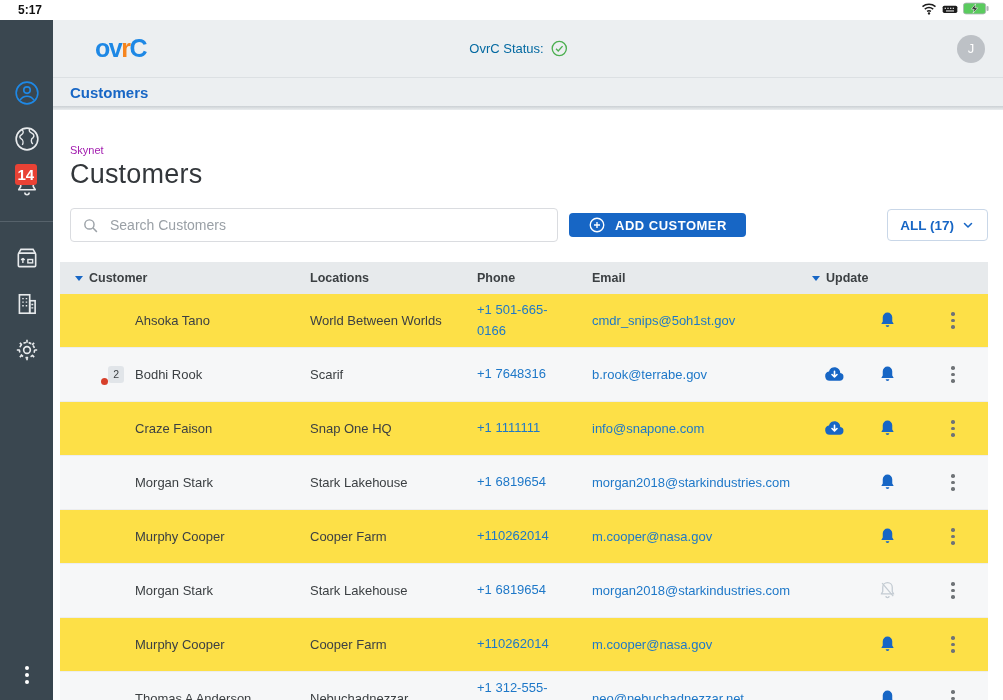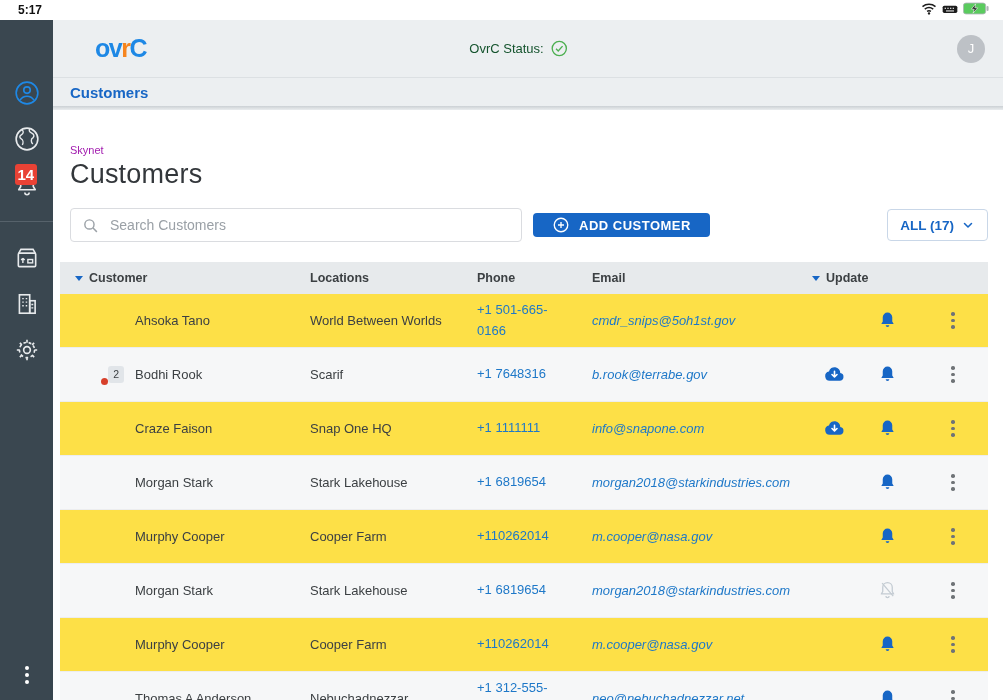--- a/index.html
+++ b/index.html
@@ -24,31 +24,31 @@
   .side-spacer { flex:1; }
   .kebab { display:flex; flex-direction:column; gap:3px; align-items:center; cursor:pointer; }
   .kebab i { width:4px; height:4px; border-radius:50%; background:#fff; display:block; }
   .sidebar .kebab { margin-bottom:16px; }
   
   .main { flex:1; display:flex; flex-direction:column; min-width:0; background:#fff; }
   .app-header { position:relative; height:58px; background:var(--header-bg,#ECEFF1); display:flex; align-items:center; padding:0 18px 0 42px; border-bottom:1px solid #DCE0E3; }
   .logo { font-size:25px; font-weight:800; letter-spacing:-1.5px; line-height:1; cursor:pointer; }
   .logo .lb { color:var(--brand-blue,#1E88E5); }
   .logo .lo { color:var(--brand-orange,#F6851F); }
-  .header-status { position:absolute; left:49%; transform:translateX(-50%); display:flex; align-items:center; gap:7px; font-size:13px; color:#14532d; }
+  .header-status { position:absolute; left:49%; transform:translateX(-50%); display:flex; align-items:center; gap:7px; font-size:13px; color:#0369a1; }
   .avatar { width:28px; height:28px; border-radius:50%; background:#BDC1C6; color:#fff; font-size:13px; display:flex; align-items:center; justify-content:center; margin-left:auto; cursor:pointer; }
   .breadcrumb-bar { height:28px; background:var(--header-bg,#ECEFF1); display:flex; align-items:center; padding:0 17px; }
   .breadcrumb { font-size:15px; font-weight:700; color:var(--accent,#1766C5); cursor:pointer; }
   .shadow-band { height:4px; background:linear-gradient(#CBD0D4,#EAEDEF); }
   
   .content { flex:1; padding:16px 15px 0 17px; overflow:hidden; }
   .eyebrow { font-size:11px; color:#a21caf; margin:18px 0 3px; }
   .page-title { font-size:27px; font-weight:400; color:#33373B; margin:0 0 18px; letter-spacing:.2px; }
   .toolbar { display:flex; align-items:center; gap:11px; margin-bottom:20px; }
-  .search-box { width:452px; height:34px; border:1px solid #DADCE0; border-radius:4px; background:#fff; display:flex; align-items:center; gap:9px; padding:0 11px; }
+  .search-box { width:488px; height:34px; border:1px solid #DADCE0; border-radius:4px; background:#fff; display:flex; align-items:center; gap:9px; padding:0 11px; }
   .search-box svg { flex:none; }
   .search-box input { border:0; outline:0; flex:1; font-size:14px; color:#3C4043; font-family:inherit; background:transparent; }
   .search-box input::placeholder { color:#9AA0A6; }
   .add-btn { height:24px; border:0; border-radius:4px; background:var(--accent,#1766C5); color:#fff; font-size:13px; font-weight:700; letter-spacing:.5px; display:flex; align-items:center; gap:9px; padding:0 19px; cursor:pointer; font-family:inherit; }
   .filter-btn { margin-left:auto; height:32px; border:1px solid #C9D7E8; border-radius:4px; background:#fff; color:var(--accent,#1766C5); font-size:13.5px; font-weight:600; display:flex; align-items:center; gap:7px; padding:0 12px; cursor:pointer; font-family:inherit; }
   
   .table { margin-left:-10px; width:928px; }
   .thead { display:flex; align-items:center; height:32px; background:var(--table-header-bg,#E7EAEC); font-size:12.5px; font-weight:700; color:#3C4043; }
   .th { display:flex; align-items:center; gap:6px; }
   .th-customer { width:250px; padding-left:15px; cursor:pointer; }
@@ -59,21 +59,21 @@
   .sort-arrow { width:0; height:0; border-left:4.5px solid transparent; border-right:4.5px solid transparent; border-top:5.5px solid var(--accent,#1766C5); flex:none; }
   .row { display:flex; align-items:center; min-height:54px; background:#fde047; border-bottom:1px solid #ECEDEF; font-size:13px; cursor:pointer; }
   .row.alt { background:var(--row-alt,#F6F7F8); }
   .cell-badge { width:75px; display:flex; justify-content:flex-end; padding-right:11px; }
   .badge-wrap { position:relative; display:inline-block; }
   .badge-chip { display:inline-block; background:#E1E5E9; border-radius:3px; font-size:10.5px; font-weight:400; color:#3C4043; padding:3px 5px; line-height:1; }
   .badge-dot { position:absolute; left:-7px; bottom:-2px; width:7px; height:7px; border-radius:50%; background:#D7402B; }
   .cell-name { width:175px; padding-right:8px; }
   .cell-loc { width:167px; padding-right:8px; }
   .cell-phone { width:115px; padding-right:26px; color:var(--link,#1E78C8); line-height:1.55; }
-  .cell-email { width:220px; padding-right:8px; color:var(--link,#1E78C8); overflow:hidden;font-style:italic; }
+  .cell-email { width:220px; padding-right:8px; color:var(--link,#1E78C8); overflow:hidden; }
   .cell-update { width:44px; display:flex; justify-content:center; }
   .cell-bell { width:62px; display:flex; justify-content:center; }
   .cell-kebab { width:70px; display:flex; justify-content:center; }
   .cell-kebab .kebab i { background:#6F7377; width:3.5px; height:3.5px; }
   .icon-btn { cursor:pointer; display:flex; }
 </style>
 </head>
 <body>
 
 <div class="status-bar">

